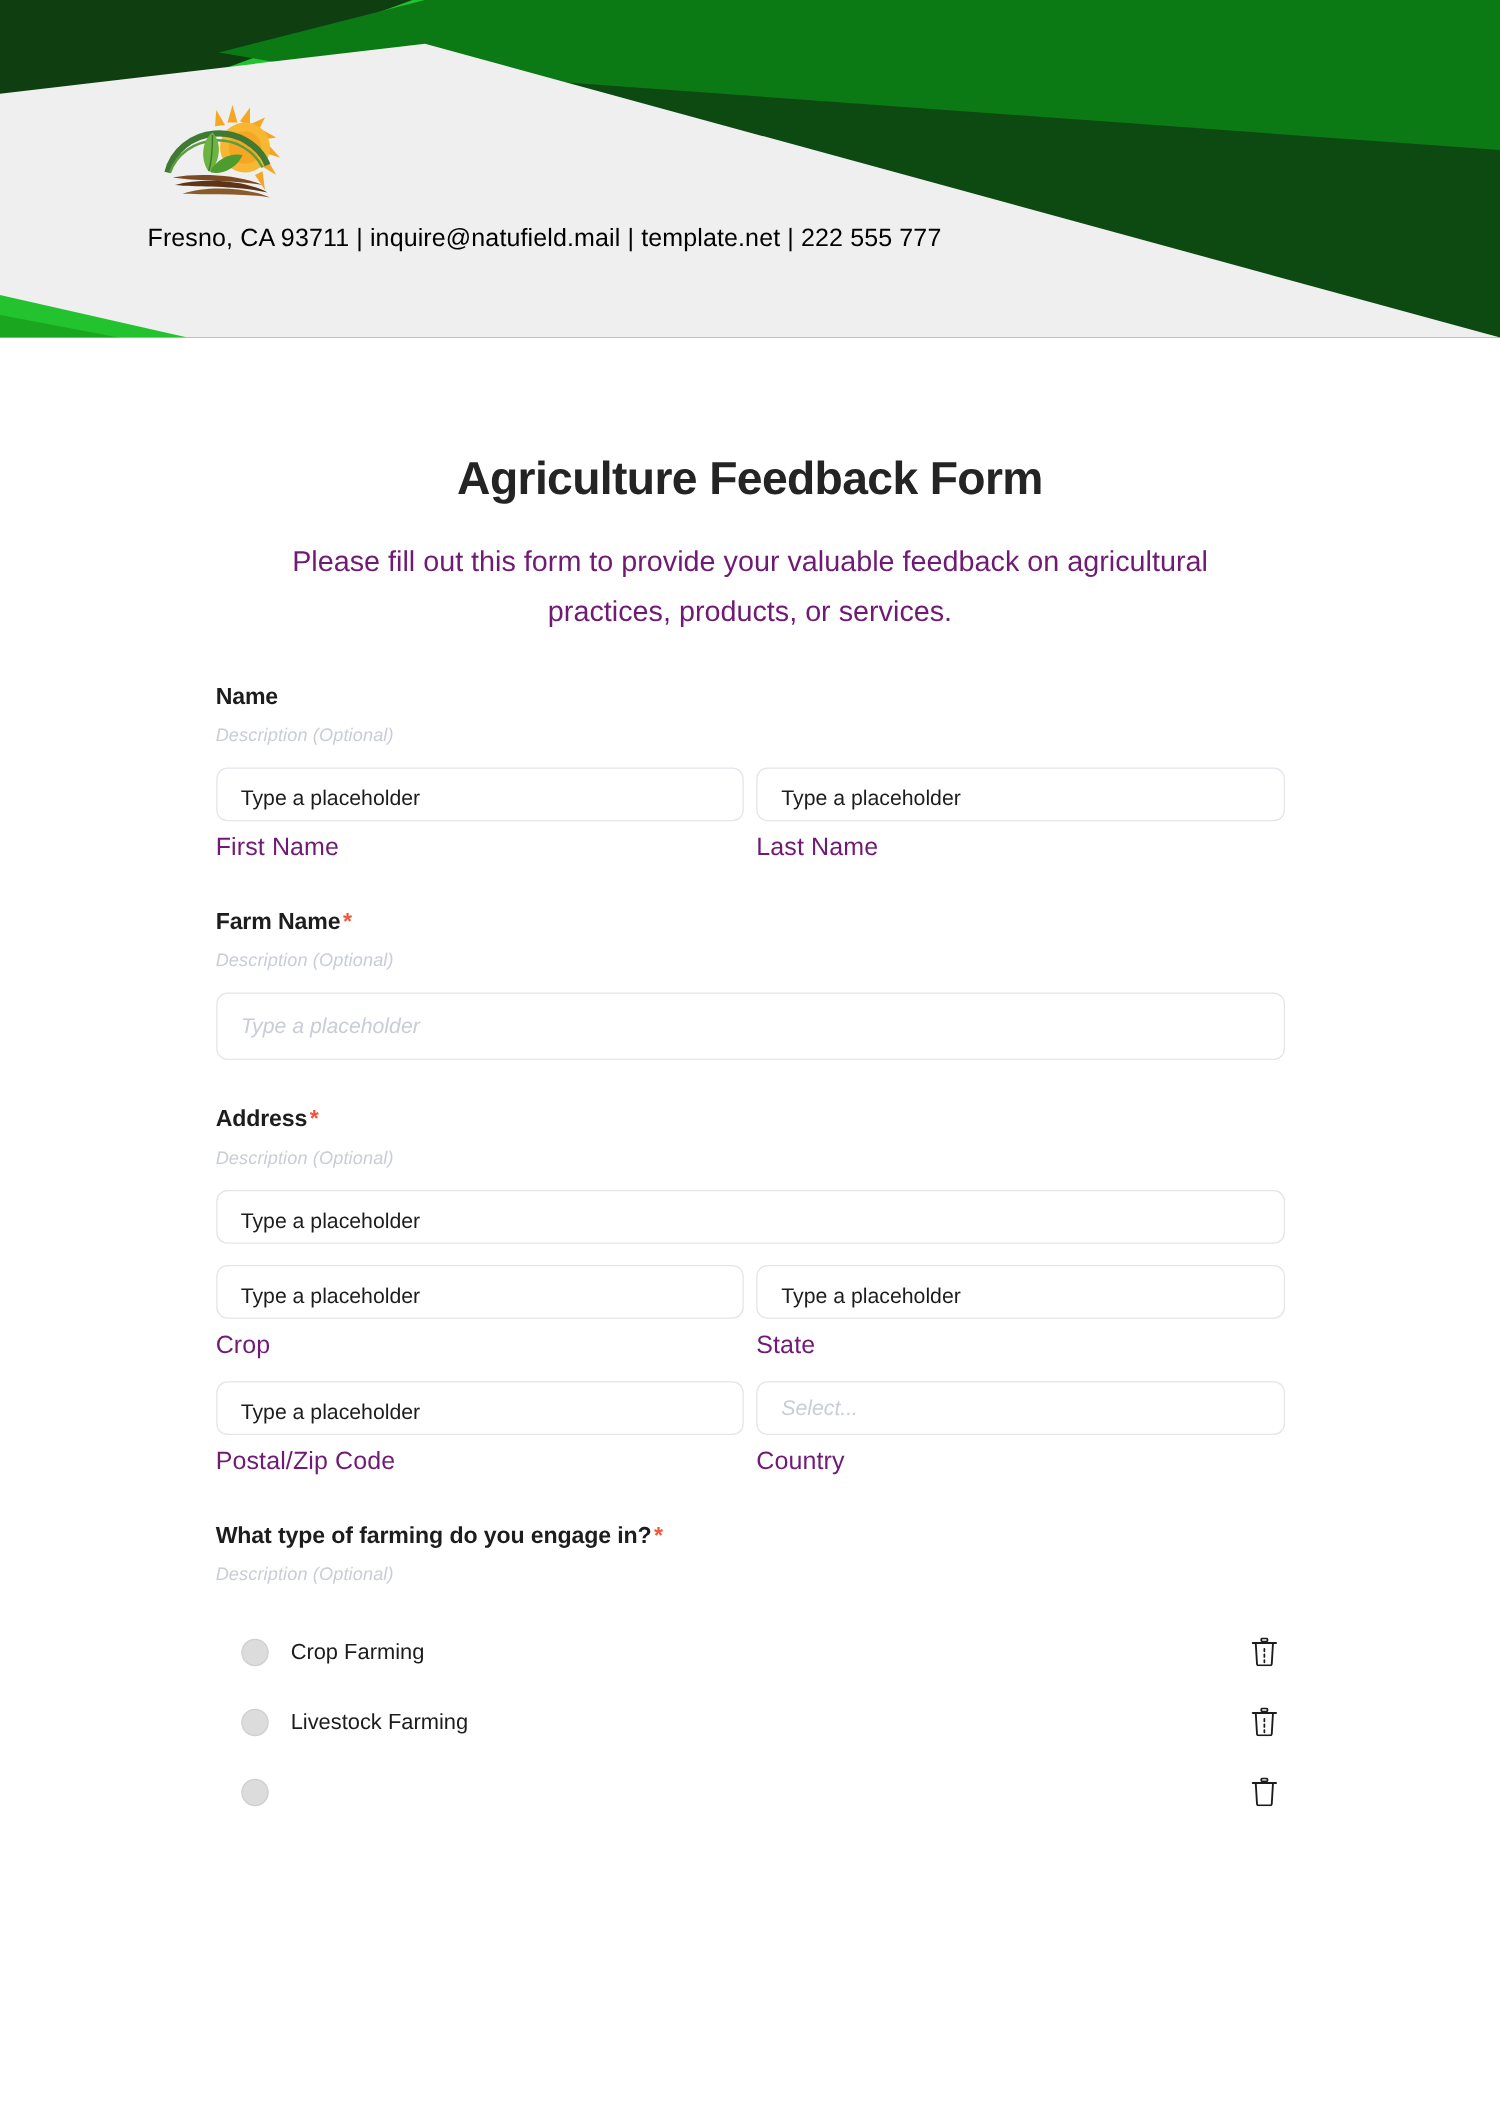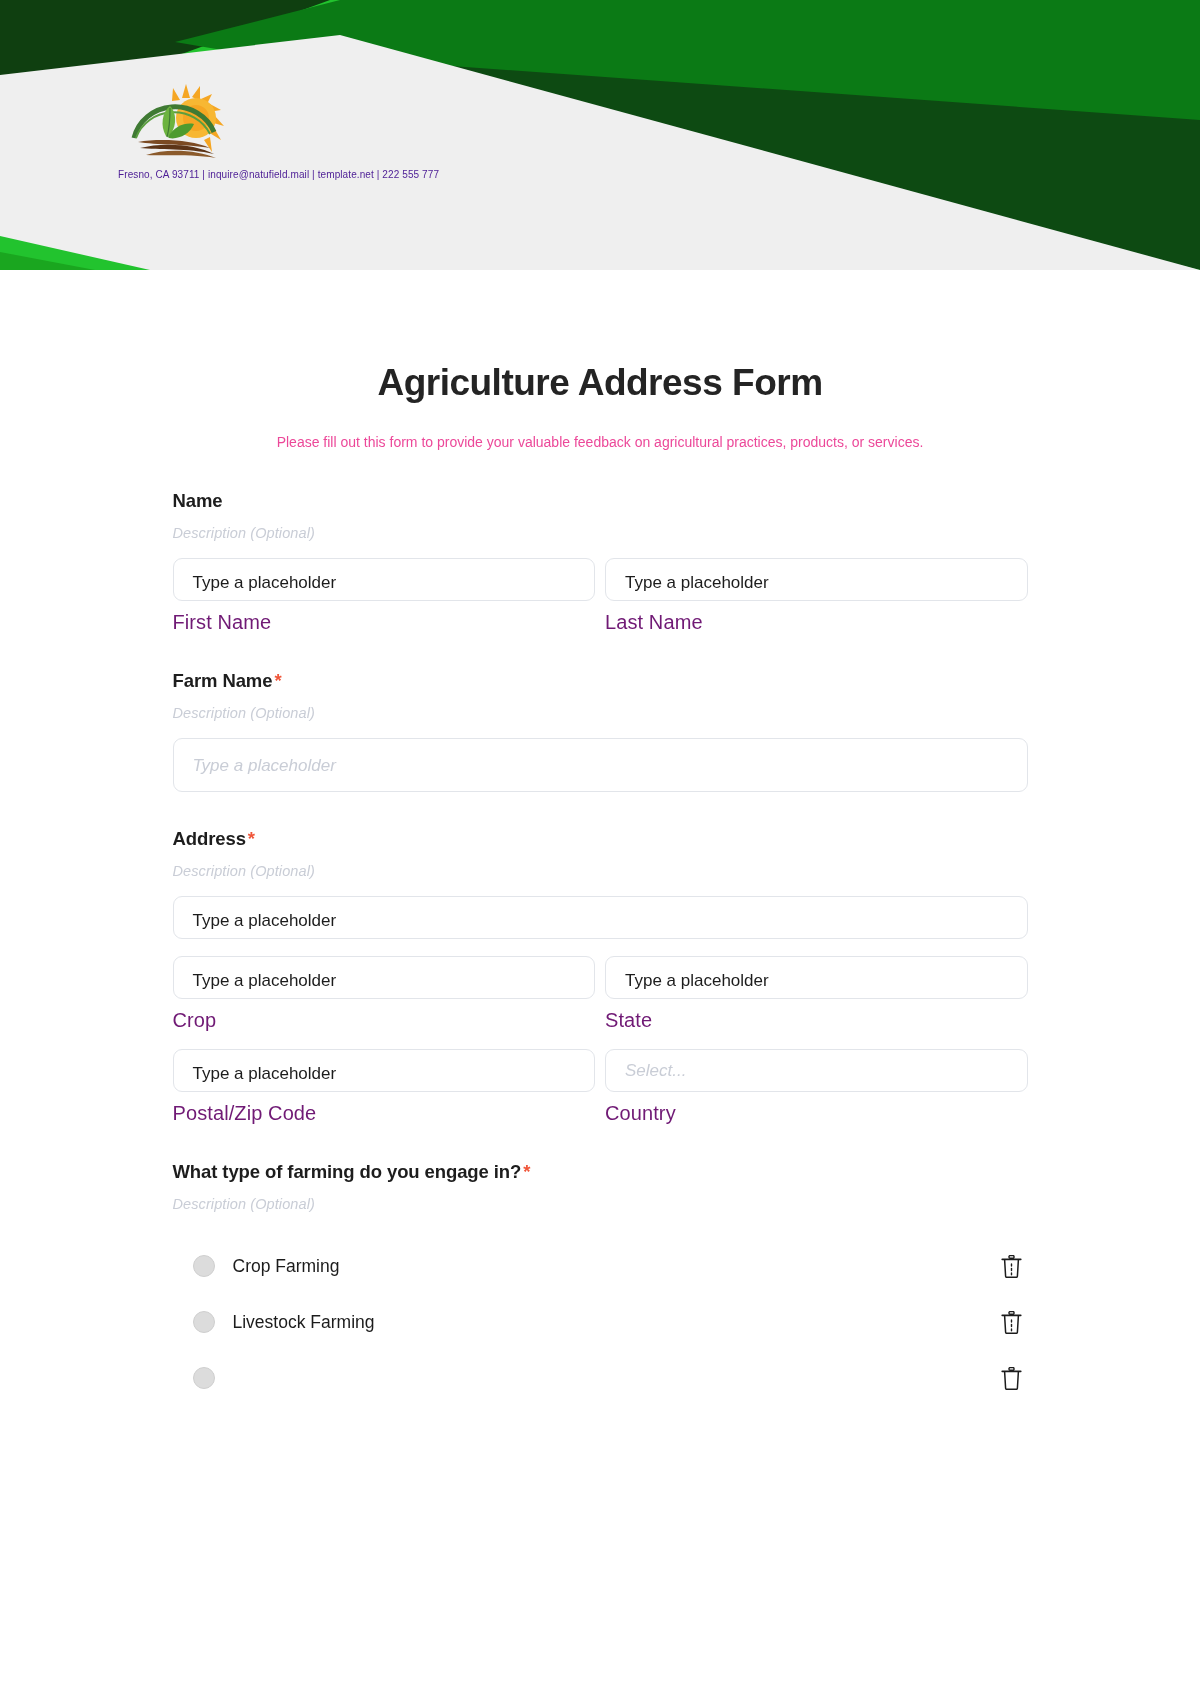--- a/index.html
+++ b/index.html
@@ -35,23 +35,23 @@
   .logo-mark { width: 112px; height: 78px; display:block; margin-left: 8px; }
   .brand-name {
     font-size: 25px;
     font-weight: bold;
     color: #1aa61f;
     letter-spacing: -0.2px;
     margin-top: 6px;
     white-space: nowrap;
   }
   .brand-contact {
-    font-size: 10px;
-    color: #4c1d95;
-    margin-top: 9px;
+    font-size: 20px;
+    color: #000000;
+    margin-top: 20px;
     white-space: nowrap;
     letter-spacing: 0.1px;
   }
 
   
   .form-body {
     position: absolute;
     top: 270px;
     left: 0;
     width: 1200px;
@@ -62,22 +62,22 @@
   .form-title {
     text-align: center;
     font-size: 37px;
     font-weight: bold;
     color: #242424;
     letter-spacing: -0.5px;
     margin-top: 92px;
   }
   .form-subtitle {
     text-align: center;
-    font-size: 14px;
-    color: #ec4899;
+    font-size: 23px;
+    color: #701a75;
     line-height: 1.73;
     margin-top: 26px;
     padding: 0 26px;
   }
 
   .field-block { margin-top: 36px; }
   .field-block.first { margin-top: 36px; }
 
   .field-label {
     font-size: 18.5px;
@@ -210,21 +210,21 @@
         <path d="M14,66 C36,60 70,62 88,72 C62,66 32,68 14,66 Z" fill="#5c3417"></path>
         <path d="M20,73 C40,66 72,68 90,76 C66,72 38,74 20,73 Z" fill="#8b5a2b"></path>
       </svg>
       <div class="brand-contact">Fresno, CA 93711  | inquire@natufield.mail  | template.net  | 222 555 777</div>
     </div>
   </div>
 
   <div class="form-body">
     <div class="container">
 
-      <div class="form-title">Agriculture Address Form</div>
+      <div class="form-title">Agriculture Feedback Form</div>
       <div class="form-subtitle">Please fill out this form to provide your valuable feedback on agricultural practices, products, or services.</div>
 
       <div class="field-block first">
         <div class="field-label">
           <span>Name</span>
         </div>
         <div class="field-desc">Description (Optional)</div>
         <div class="input-row">
           <div class="input-col">
             <div class="txt-input">

